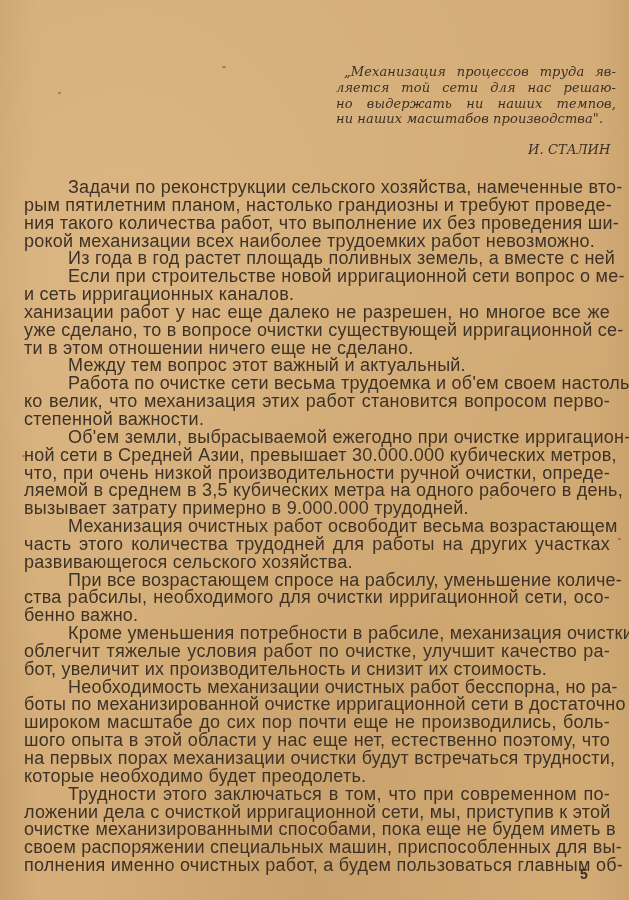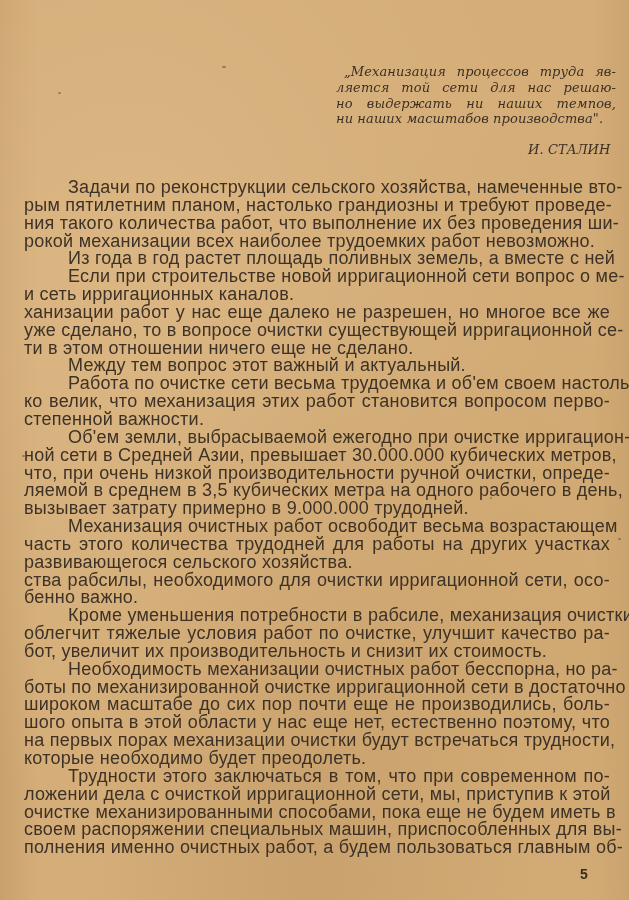--- a/index.html
+++ b/index.html
@@ -115,20 +115,21 @@
       <span class="tline">ко велик, что механизация этих работ становится вопросом перво-</span>
       <span class="tline end">степенной важности.</span>
       <span class="tline indent">Об'ем земли, выбрасываемой ежегодно при очистке ирригацион-</span>
       <span class="tline">ной сети в Средней Азии, превышает 30.000.000 кубических метров,</span>
       <span class="tline">что, при очень низкой производительности ручной очистки, опреде-</span>
       <span class="tline">ляемой в среднем в 3,5 кубических метра на одного рабочего в день,</span>
       <span class="tline end">вызывает затрату примерно в 9.000.000 трудодней.</span>
       <span class="tline indent">Механизация очистных работ освободит весьма возрастающем</span>
       <span class="tline">часть этого количества трудодней для работы на других участках</span>
       <span class="tline end">развивающегося сельского хозяйства.</span>
+      <span class="tline indent">При все возрастающем спросе на рабсилу, уменьшение количе-</span>
       <span class="tline">ства рабсилы, необходимого для очистки ирригационной сети, осо-</span>
       <span class="tline end">бенно важно.</span>
       <span class="tline indent">Кроме уменьшения потребности в рабсиле, механизация очистки</span>
       <span class="tline">облегчит тяжелые условия работ по очистке, улучшит качество ра-</span>
       <span class="tline end">бот, увеличит их производительность и снизит их стоимость.</span>
       <span class="tline indent">Необходимость механизации очистных работ бесспорна, но ра-</span>
       <span class="tline">боты по механизированной очистке ирригационной сети в достаточно</span>
       <span class="tline">широком масштабе до сих пор почти еще не производились, боль-</span>
       <span class="tline">шого опыта в этой области у нас еще нет, естественно поэтому, что</span>
       <span class="tline">на первых порах механизации очистки будут встречаться трудности,</span>

